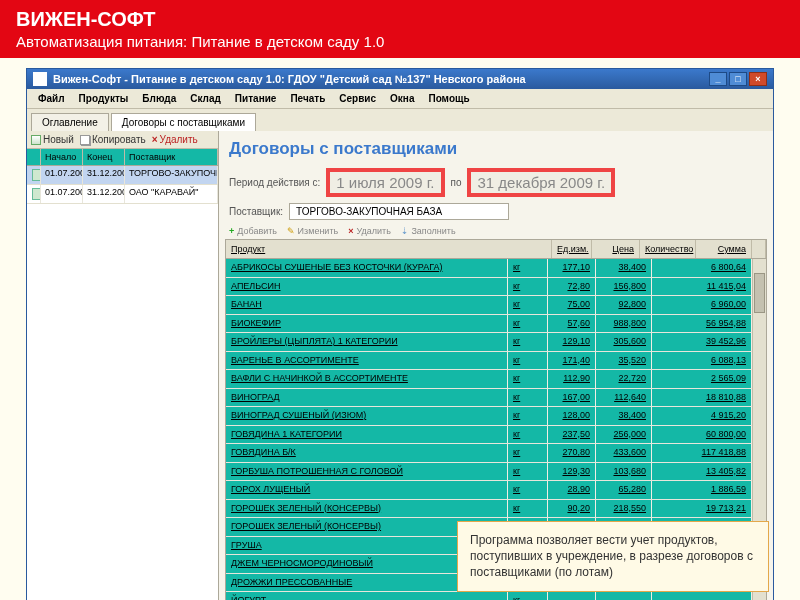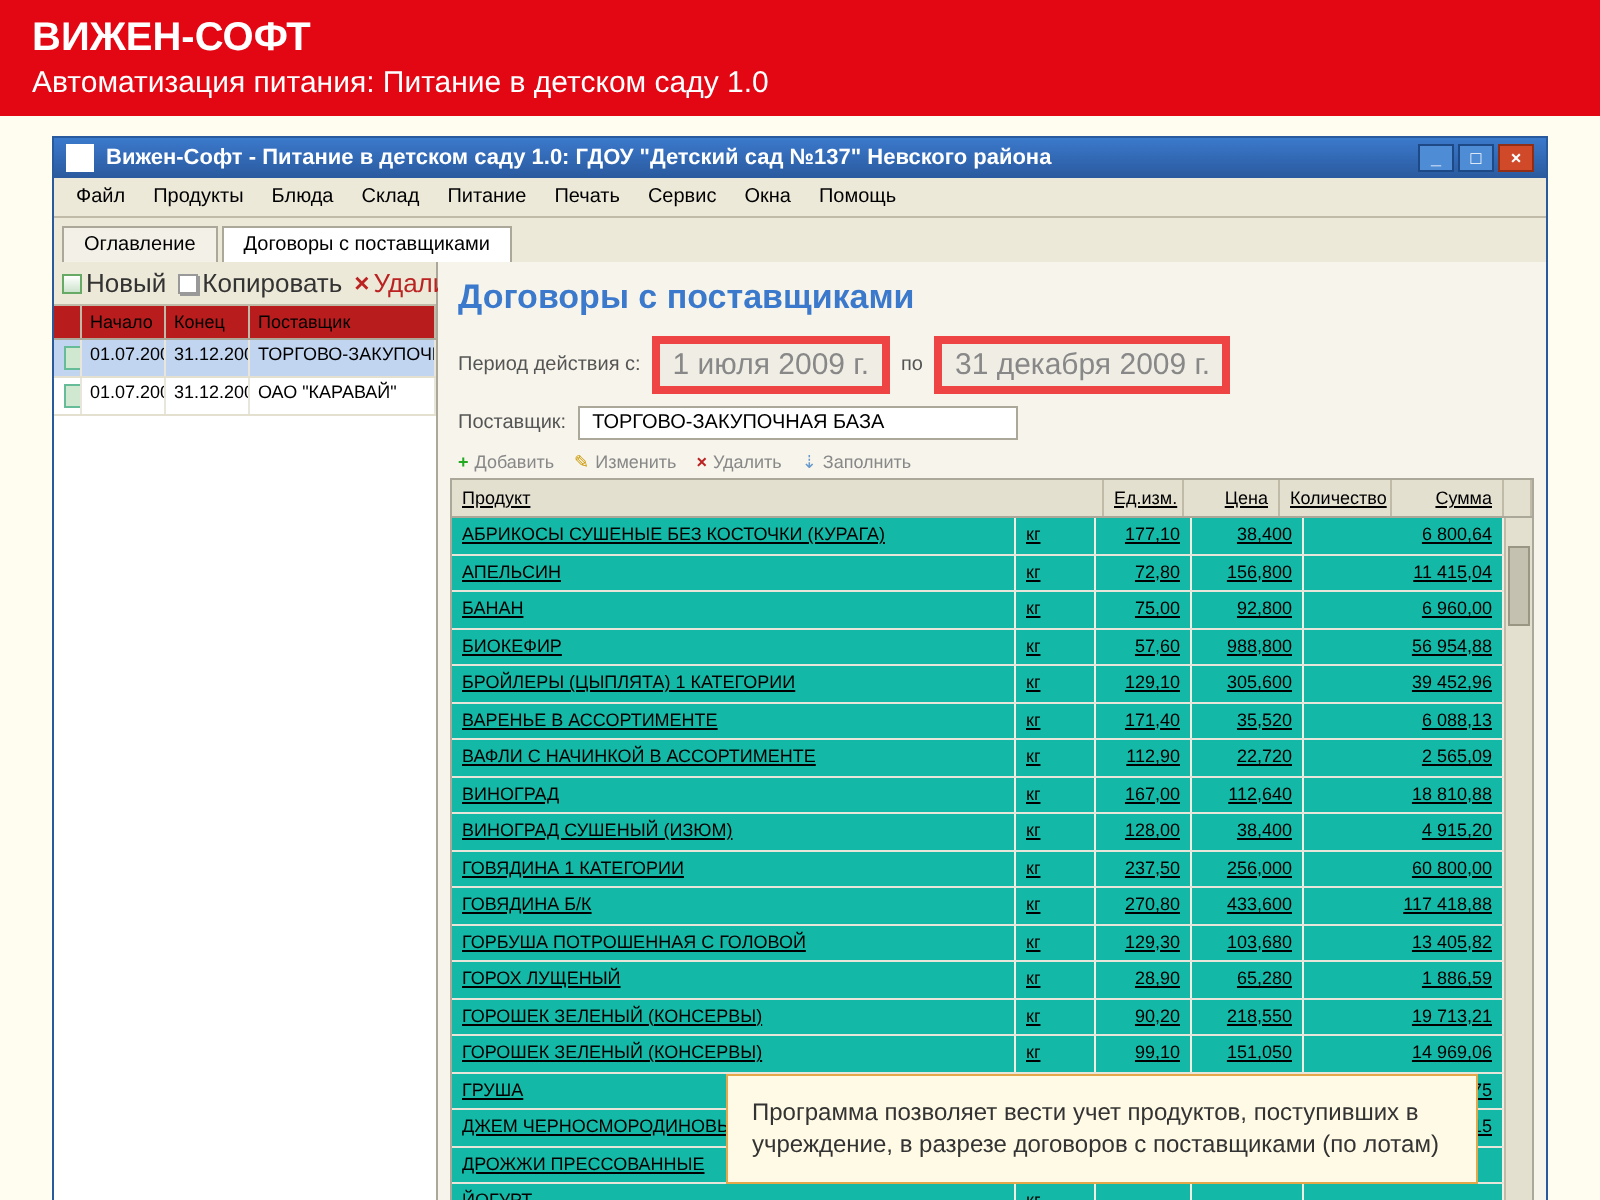--- a/index.html
+++ b/index.html
@@ -8,30 +8,30 @@
 .banner h1 { font-size: 20px; font-weight: bold; }
 .banner h2 { font-size: 15px; font-weight: normal; margin-top: 2px; }
 .app-outer { padding: 10px 14px; }
 .window { border: 1px solid #2a5a9e; background: #ece9d8; width: 748px; margin: 0 auto; }
 .titlebar { background: linear-gradient(#3b79cc,#2a5a9e); color: #fff; display: flex; align-items: center; padding: 3px 6px; font-size: 11px; font-weight: bold; }
 .titlebar .icon { width: 14px; height: 14px; background: #fff; margin-right: 6px; }
 .titlebar .spacer { flex: 1; }
 .titlebar .winbtn { width: 18px; height: 14px; background: #4f8cd6; border: 1px solid #1d4a86; margin-left: 2px; color: #fff; font-size: 9px; text-align: center; line-height: 12px; cursor: pointer; }
 .titlebar .winbtn.close { background: #d04a2a; border-color: #902e15; }
 .menubar { background: #ece9d8; display: flex; padding: 2px 4px; font-size: 10px; border-bottom: 1px solid #c0bba8; }
-.menubar span { padding: 2px 7px; cursor: pointer; }
+.menubar span { padding: 2px 7px; cursor: pointer; font-weight: bold; }
 .tabs { display: flex; background: #ece9d8; padding: 4px 4px 0; font-size: 10px; }
 .tab { padding: 3px 10px; border: 1px solid #aca899; border-bottom: none; background: #f3f1e7; margin-right: 2px; cursor: pointer; }
 .tab.active { background: #fff; }
 .body-split { display: flex; background: #ece9d8; }
 .left-pane { width: 192px; border-right: 1px solid #aca899; background: #ece9d8; display: flex; flex-direction: column; }
-.toolbar { display: flex; padding: 3px 4px; font-size: 13px; border-bottom: 1px solid #c0bba8; gap: 6px; }
+.toolbar { display: flex; padding: 3px 4px; font-size: 10px; border-bottom: 1px solid #c0bba8; gap: 6px; }
 .toolbar .tbtn { display: flex; align-items: center; gap: 2px; cursor: pointer; color: #333; }
 .toolbar .tbtn.red { color: #b22; }
-.left-grid-head { display: flex; background: #b91c1c; font-size: 9px; border-bottom: 1px solid #aca899; }
+.left-grid-head { display: flex; background: #14b8a6; font-size: 9px; border-bottom: 1px solid #aca899; }
 .left-grid-head div { padding: 3px 4px; border-right: 1px solid #c0bba8; }
 .lh-c1 { width: 14px; }
 .lh-c2 { width: 42px; }
 .lh-c3 { width: 42px; }
 .lh-c4 { flex: 1; }
 .left-row { display: flex; font-size: 9px; border-bottom: 1px solid #e3e0cf; background: #fff; cursor: pointer; }
 .left-row.sel { background: #c2d5f0; }
 .left-row > div { padding: 2px 4px; border-right: 1px solid #e8e6db; overflow: hidden; white-space: nowrap; }
 .left-row .chk { width: 12px; height: 12px; border: 1px solid #6b9; background: #cfe8cf; margin: 1px; }
 .left-fill { flex: 1; background: #fff; }
@@ -56,21 +56,21 @@
 .grid-row { display: flex; font-size: 9px; border-bottom: 1px solid #e8e6db; }
 .grid-row > div { padding: 2px 5px; border-right: 1px solid #f0eee4; white-space: nowrap; overflow: hidden; line-height: 13.5px; }
 .gr-prod { flex: 1; }
 .gr-unit { width: 40px; }
 .gr-price { width: 48px; text-align: right; }
 .gr-qty { width: 56px; text-align: right; }
 .gr-sum { width: 56px; text-align: right; margin-left: 44px; }
 .grid-scroll { width: 14px; background: #e3e0cf; border-left: 1px solid #c0bba8; display: flex; flex-direction: column; }
 .grid-scroll .thumb { background: #c4c1b0; border: 1px solid #9a9684; height: 40px; margin: 14px 1px 0; }
 .grid-wrap { display: flex; flex: 1; min-height: 0; }
-.callout { position: absolute; right: 34px; bottom: 26px; width: 376px; background: #fffae6; border: 1px solid #e4a84a; padding: 10px 12px; font-size: 12px; color: #333; line-height: 1.35; }
+.callout { position: absolute; right: 4px; bottom: 26px; width: 312px; background: #fffae6; border: 1px solid #e4a84a; padding: 10px 12px; font-size: 12px; color: #333; line-height: 1.35; }
 .ico { display: inline-block; width: 10px; height: 10px; }
 .ico-new { background: linear-gradient(#fff,#cde3cd); border: 1px solid #6a6; }
 .ico-copy { background: #fff; border: 1px solid #999; box-shadow: 1px 1px 0 #999; }
 .ico-del { color: #b22; font-weight: bold; }
 .ico-add { color: #2a2; font-weight: bold; }
 .ico-edit { color: #c90; }
 .ico-fill { color: #69c; }
 </style>
 </head>
 <body>

